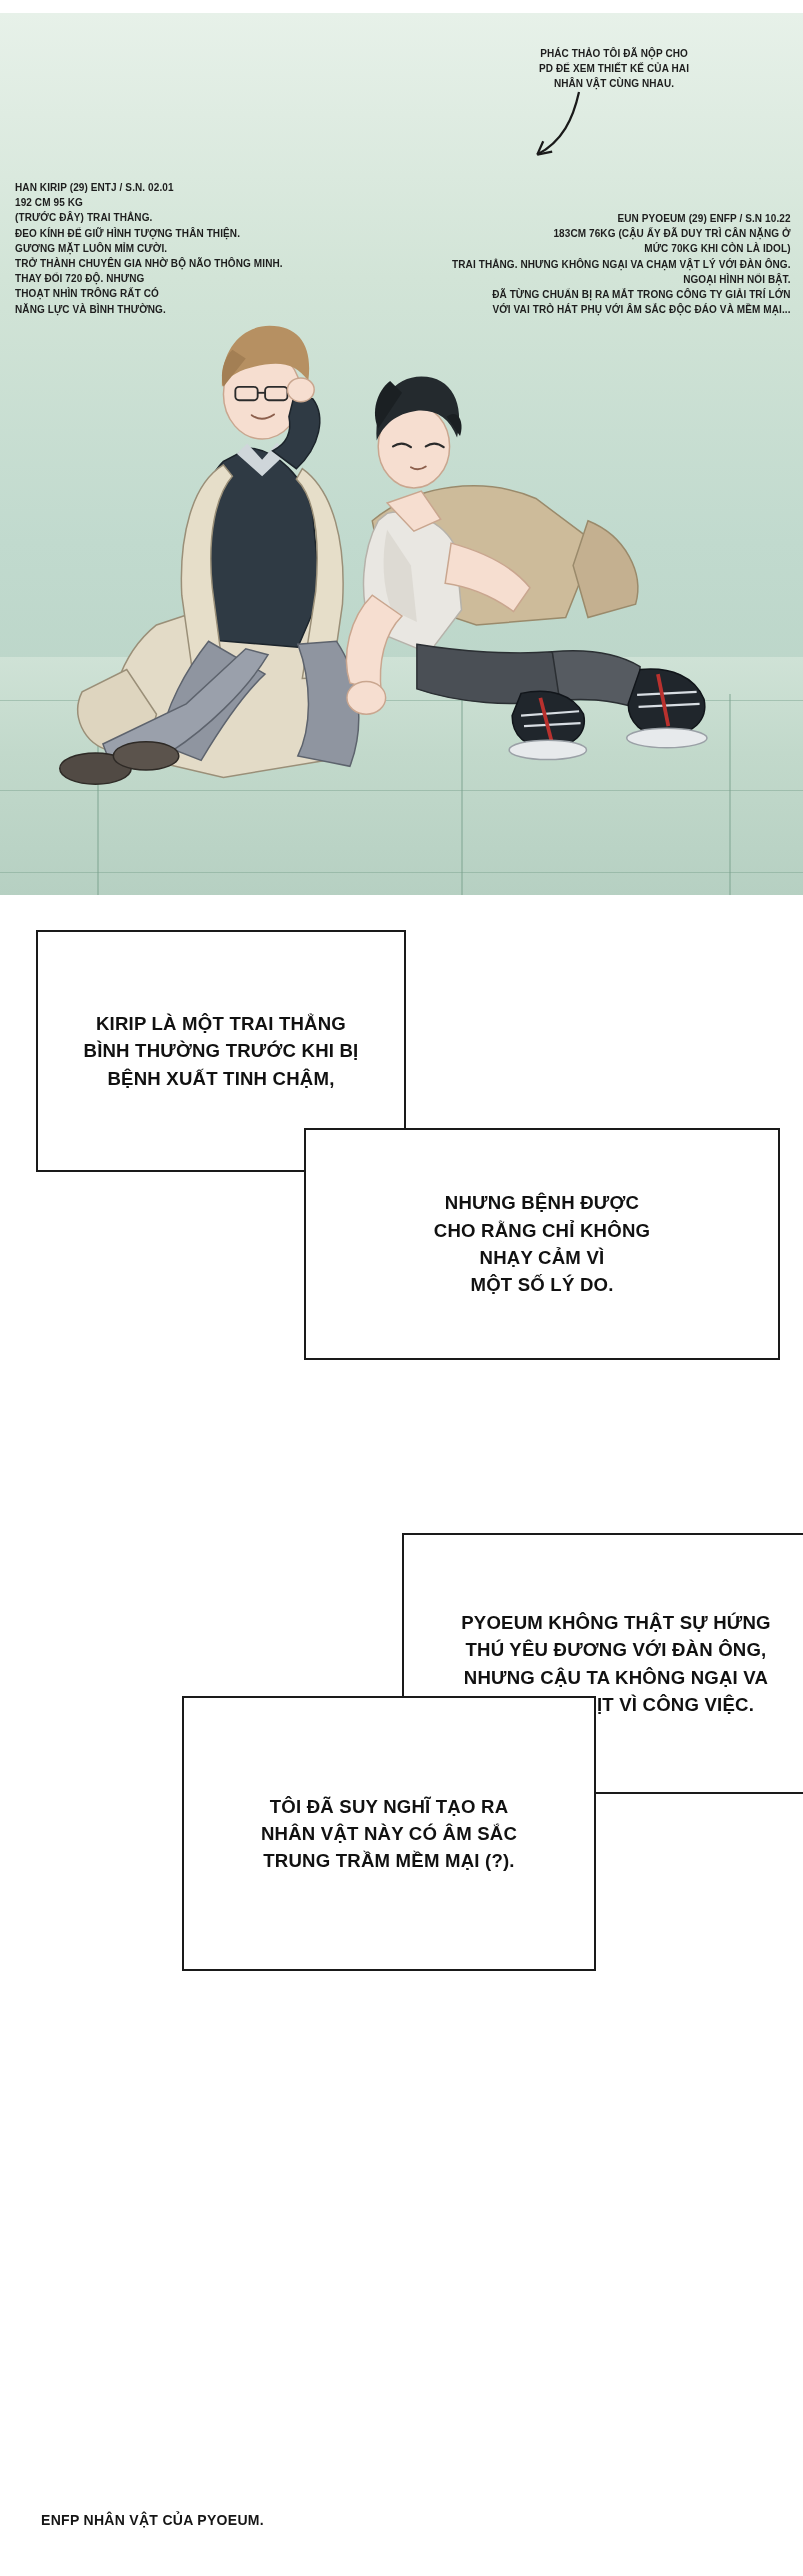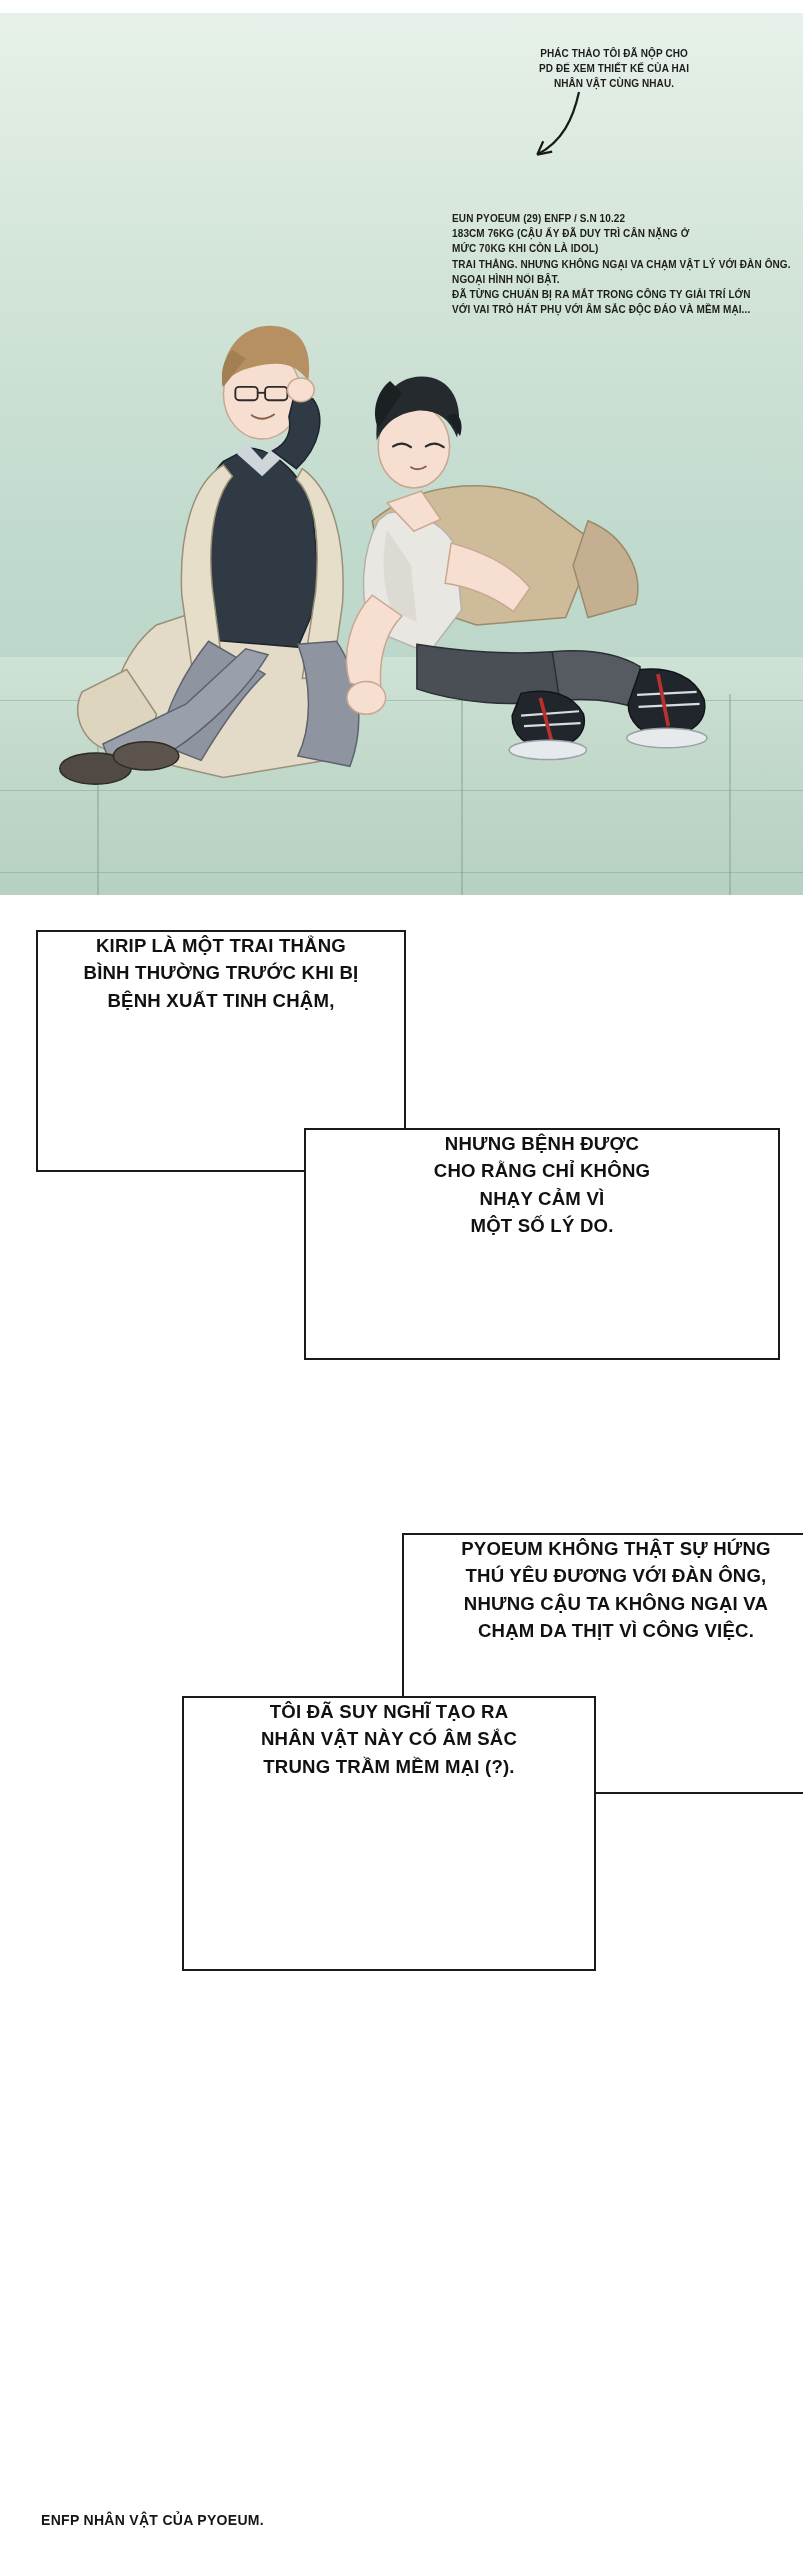--- a/index.html
+++ b/index.html
@@ -56,33 +56,33 @@
   .anno {
     position: absolute;
     font-size: 10px;
     line-height: 1.52;
     letter-spacing: 0.1px;
     color: #1d1d1d;
     font-weight: 700;
     white-space: pre-line;
   }
   .anno-left { left: 15px; top: 180px; text-align: left; }
-  .anno-right { right: 13.4px; top: 211px; text-align: left; }
+  .anno-right { right: 13.4px; top: 211px; text-align: right; }
   .anno-top { left: 539px; top: 46px; text-align: center; }
 
   .arrow-svg { position: absolute; left: 491px; top: 89px; }
 
   
   .bubble {
     position: absolute;
     border: 2.2px solid #1a1a1a;
     background: #ffffff;
     box-sizing: border-box;
     display: flex;
-    align-items: flex-start;
+    align-items: center;
     justify-content: center;
   }
   .bubble .txt {
     font-size: 18.6px;
     line-height: 1.47;
     font-weight: 700;
     text-align: center;
     letter-spacing: 0.2px;
     white-space: pre-line;
     padding: 0 10.4px;
@@ -202,20 +202,29 @@
   </svg>
 
   <div class="anno anno-top">PHÁC THẢO TÔI ĐÃ NỘP CHO
 PD ĐỂ XEM THIẾT KẾ CỦA HAI
 NHÂN VẬT CÙNG NHAU.</div>
   <svg class="arrow-svg" width="97" height="82" viewBox="0 0 130 110">
     <path d="M118 4 C110 40 96 70 62 88" fill="none" stroke="#1a1a1a" stroke-width="3"></path>
     <path d="M62 88 L82 84 M62 88 L70 70" fill="none" stroke="#1a1a1a" stroke-width="3"></path>
   </svg>
 
+  <div class="anno anno-left">HAN KIRIP (29) ENTJ / S.N. 02.01
+192 CM 95 KG
+(TRƯỚC ĐÂY) TRAI THẲNG.
+ĐEO KÍNH ĐỂ GIỮ HÌNH TƯỢNG THÂN THIỆN.
+GƯƠNG MẶT LUÔN MỈM CƯỜI.
+TRỞ THÀNH CHUYÊN GIA NHỜ BỘ NÃO THÔNG MINH.
+THAY ĐỔI 720 ĐỘ. NHƯNG
+THOẠT NHÌN TRÔNG RẤT CÓ
+NĂNG LỰC VÀ BÌNH THƯỜNG.</div>
 
   <div class="anno anno-right">EUN PYOEUM (29) ENFP / S.N 10.22
 183CM 76KG (CẬU ẤY ĐÃ DUY TRÌ CÂN NẶNG Ở
 MỨC 70KG KHI CÒN LÀ IDOL)
 TRAI THẲNG. NHƯNG KHÔNG NGẠI VA CHẠM VẬT LÝ VỚI ĐÀN ÔNG.
 NGOẠI HÌNH NỔI BẬT.
 ĐÃ TỪNG CHUẨN BỊ RA MẮT TRONG CÔNG TY GIẢI TRÍ LỚN
 VỚI VAI TRÒ HÁT PHỤ VỚI ÂM SẮC ĐỘC ĐÁO VÀ MỀM MẠI...</div>
 </div>
 

